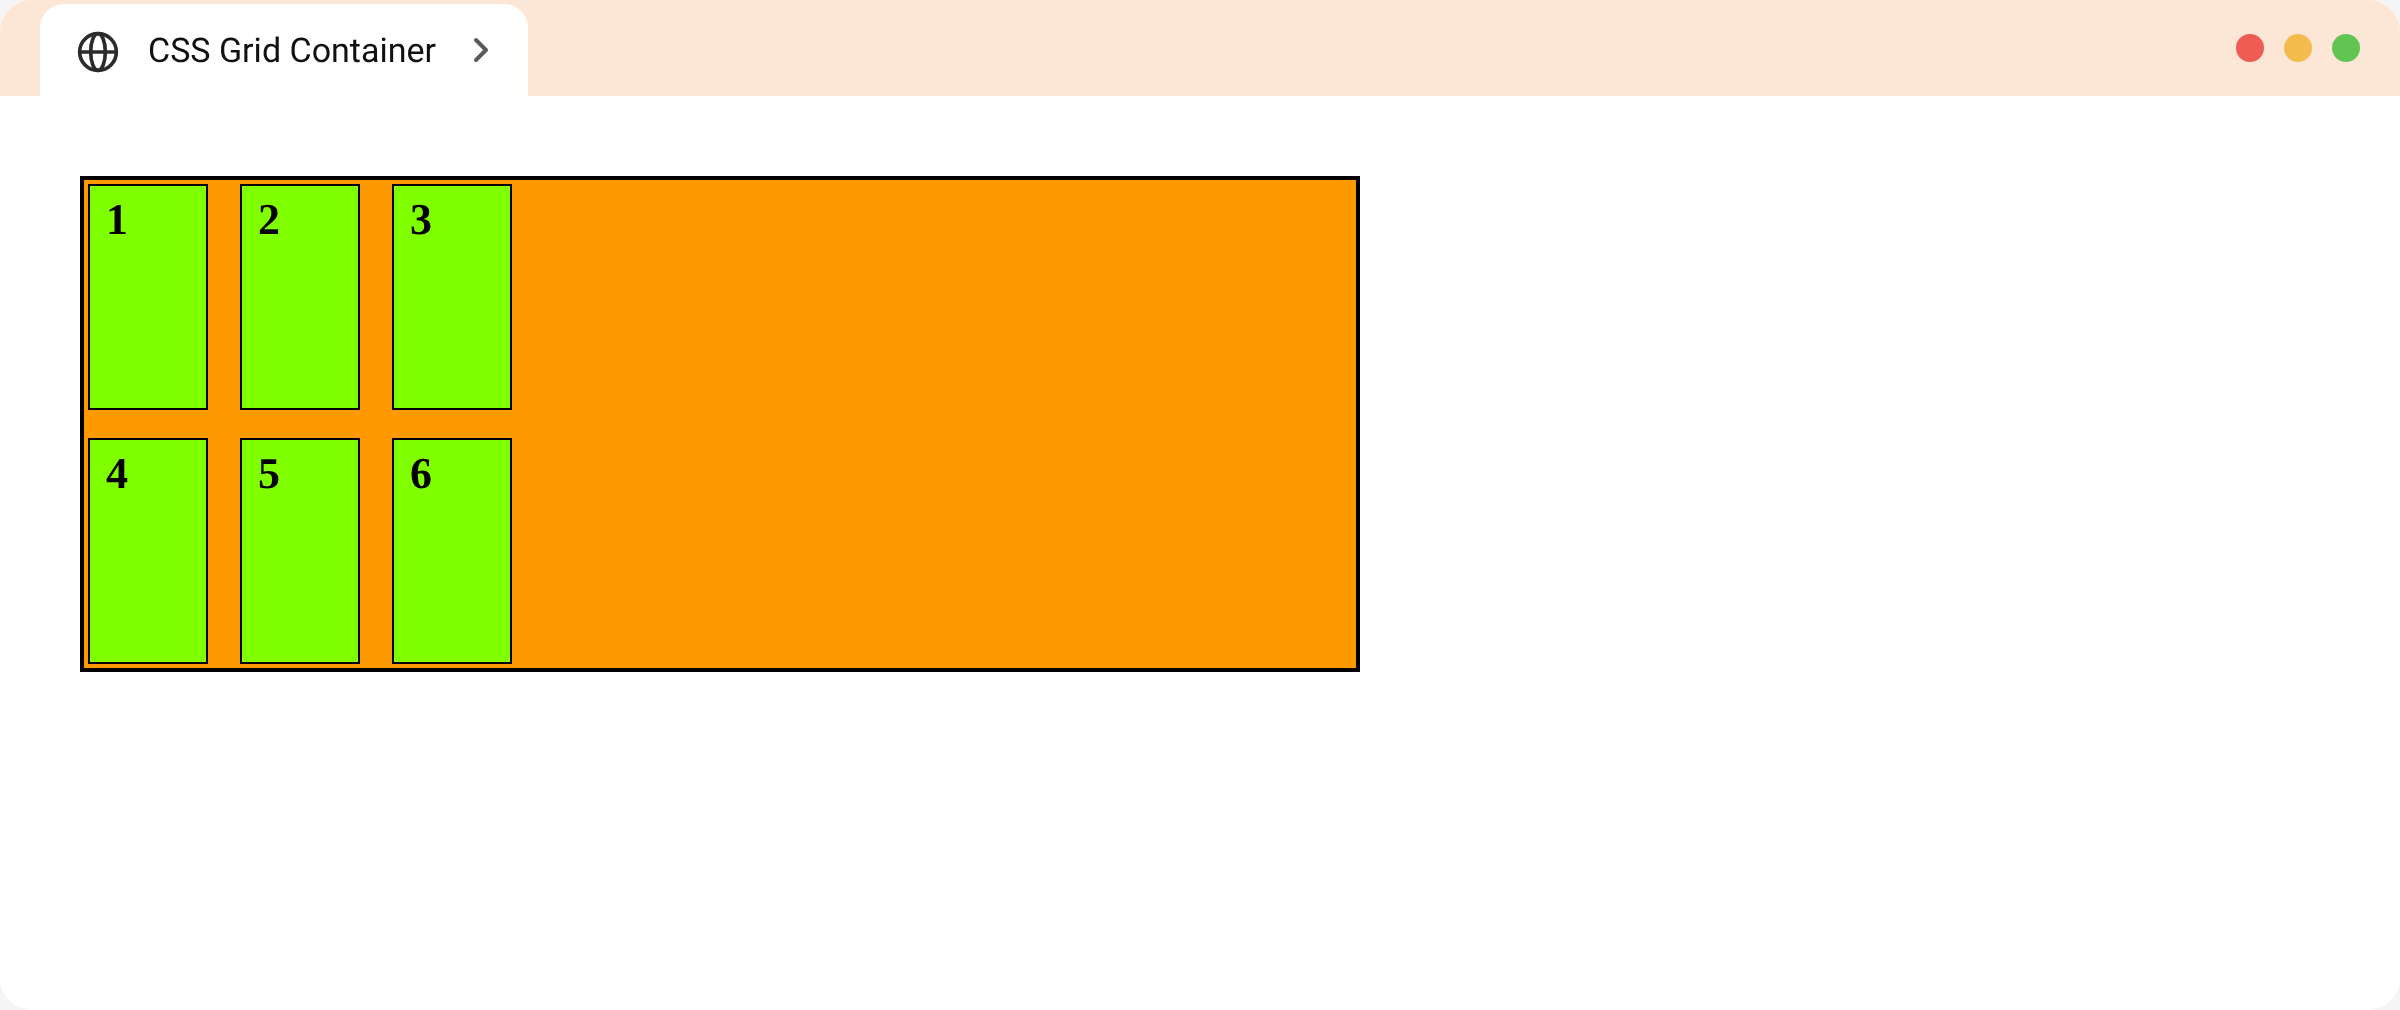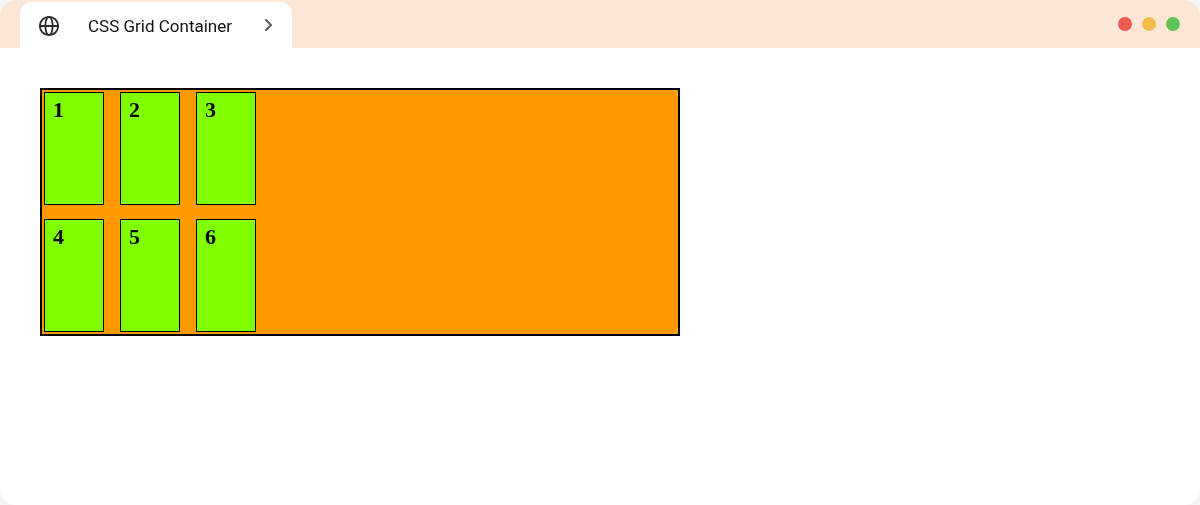--- a/index.html
+++ b/index.html
@@ -37,21 +37,21 @@
     }
     
     .tab {
       background: #fff;
       border-radius: 12px 12px 0 0;
       height: 48px;
       display: flex;
       align-items: center;
       padding: 0 18px;
       margin-top: 4px;
-      gap: 28px;
+      gap: 14px;
     }
     
     .globe-icon {
       width: 22px;
       height: 22px;
       display: inline-flex;
       align-items: center;
       justify-content: center;
     }
     

